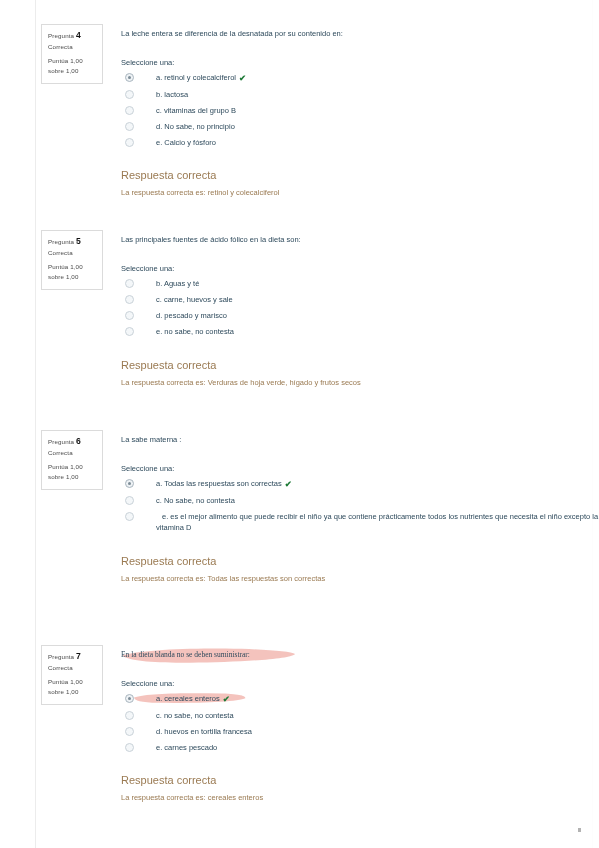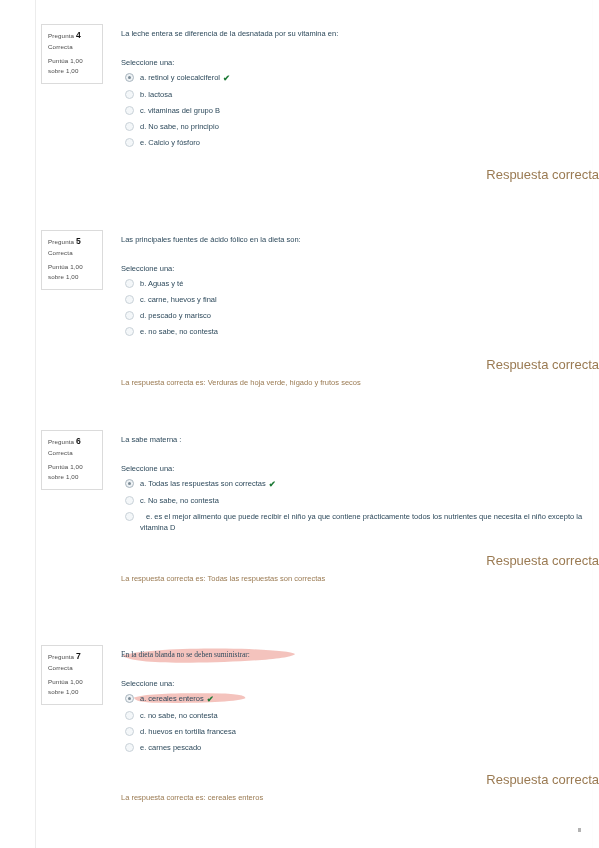--- a/index.html
+++ b/index.html
@@ -136,44 +136,43 @@
     left: 2px; top: 2px;
     width: 3px; height: 3px;
     border-radius: 50%;
     background: #7d8c97;
   }
   .atext {
     flex: 1;
     font-size: 7.5px;
     line-height: 11.5px;
     color: #2e4a5c;
-    padding-left: 6px;
+    padding-left: 22px;
     position: relative;
     z-index: 2;
   }
   .atext.indent-wrap {
     text-indent: 6px;
   }
   .check {
     color: #1e7a37;
     font-size: 8.5px;
     font-weight: bold;
     margin-left: 3px;
     vertical-align: -0.5px;
   }
 
   .feedback {
     margin-top: 21px;
   }
   .feedback .fb-title {
-    font-size: 13px;
+    font-size: 11px;
     line-height: 12px;
     color: #9a7a52;
     margin-bottom: 6px;
-    text-align: right;
   }
   .feedback .fb-text {
     font-size: 7.5px;
     line-height: 12px;
     color: #9a7a52;
   }
 
   
   .hl {
     position: absolute;
@@ -212,21 +211,21 @@
 
   <div id="questions-root">
       <div class="question" style="position: absolute; left: 0px; top: 22px;">
         <div class="qrow">
           <div class="infobox">
             <div class="line qnum-line"><span>Pregunta </span><span class="qnum">4</span></div>
             <div class="line state">Correcta</div>
             <div class="line">Puntúa 1,00</div>
             <div class="line">sobre 1,00</div>
           </div>
-          <div class="qbody"><div class="qtext"><span style="position: relative; z-index: 2;">La leche entera se diferencia de la desnatada por su vitamina en:</span></div><div class="prompt">Seleccione una:</div><ul class="answers">
+          <div class="qbody"><div class="qtext"><span style="position: relative; z-index: 2;">La leche entera se diferencia de la desnatada por su contenido en:</span></div><div class="prompt">Seleccione una:</div><ul class="answers">
               <li class="answer">
                 <span class="radio checked"></span>
                 <span class="atext">a. retinol y colecalciferol<span class="check">✔</span></span>
               </li>
               <li class="answer">
                 <span class="radio"></span>
                 <span class="atext">b. lactosa</span>
               </li>
               <li class="answer">
                 <span class="radio"></span>
@@ -235,39 +234,40 @@
               <li class="answer">
                 <span class="radio"></span>
                 <span class="atext">d. No sabe, no principio</span>
               </li>
               <li class="answer">
                 <span class="radio"></span>
                 <span class="atext">e. Calcio y fósforo</span>
               </li>
             </ul><div class="feedback">
               <div class="fb-title">Respuesta correcta</div>
+              <div class="fb-text">La respuesta correcta es: retinol y colecalciferol</div>
             </div></div>
         </div>
       </div>
       <div class="question" style="position: absolute; left: 0px; top: 228px;">
         <div class="qrow">
           <div class="infobox">
             <div class="line qnum-line"><span>Pregunta </span><span class="qnum">5</span></div>
             <div class="line state">Correcta</div>
             <div class="line">Puntúa 1,00</div>
             <div class="line">sobre 1,00</div>
           </div>
           <div class="qbody"><div class="qtext"><span style="position: relative; z-index: 2;">Las principales fuentes de ácido fólico en la dieta son:</span></div><div class="prompt">Seleccione una:</div><ul class="answers">
               <li class="answer">
                 <span class="radio"></span>
                 <span class="atext">b. Aguas y té</span>
               </li>
               <li class="answer">
                 <span class="radio"></span>
-                <span class="atext">c. carne, huevos y final</span>
+                <span class="atext">c. carne, huevos y sale</span>
               </li>
               <li class="answer">
                 <span class="radio"></span>
                 <span class="atext">d. pescado y marisco</span>
               </li>
               <li class="answer">
                 <span class="radio"></span>
                 <span class="atext">e. no sabe, no contesta</span>
               </li>
             </ul><div class="feedback">

